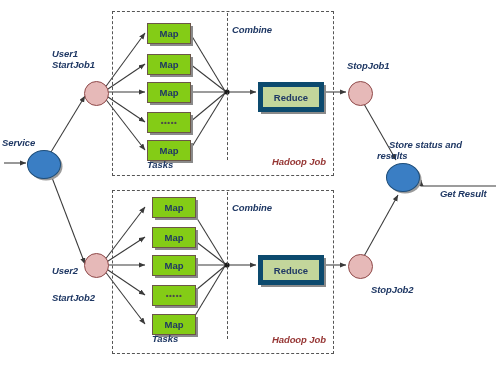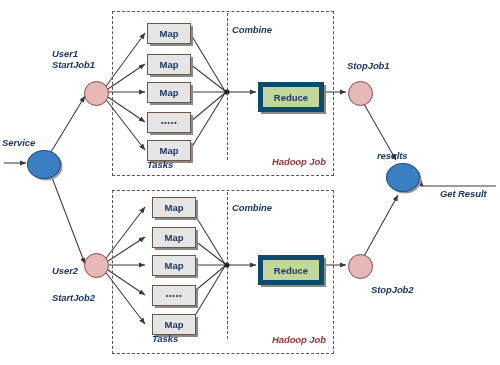--- a/index.html
+++ b/index.html
@@ -7,21 +7,21 @@
        font-family:"Liberation Sans","DejaVu Sans",sans-serif;}
   #stage{position:relative;width:500px;height:365px;background:#fff;}
   svg#wires{position:absolute;left:0;top:0;width:500px;height:365px;}
 
   .lbl{position:absolute;color:#1f3864;font-size:9.5px;line-height:11px;
        font-weight:bold;white-space:nowrap;letter-spacing:-0.1px;font-style:italic;}
   .lbl.red{color:#963634;}
   .lbl.ctr{text-align:left;}
 
   .mapbox{position:absolute;width:42px;height:19px;
-          background:#e5e5e5;border:1px solid #6b5648;
+          background:#84cc16;border:1px solid #6b5648;
           box-shadow:2.5px 2.5px 0 -0.5px #8a8a8a;
           display:flex;align-items:center;justify-content:center;
           font-size:9.5px;font-weight:bold;color:#1f3864;}
   .mapbox.dots{color:#4a4a4a;letter-spacing:0.5px;font-size:8px;}
 
   .redbox{position:absolute;width:56px;height:20px;
           background:#c3d69b;border:5px solid #0c4a6e;
           box-shadow:2.5px 2.5px 0 -0.5px #8a8a8a;
           display:flex;align-items:center;justify-content:center;
           font-size:9.5px;font-weight:bold;color:#1f3864;}
@@ -137,17 +137,18 @@
   <div class="lbl ctr" style="left:52px;top:265px;width:60px;">User2</div>
   <div class="lbl ctr" style="left:52px;top:292px;width:60px;">StartJob2</div>
 
   <div class="circ" style="left:348px;top:81px;"></div>
   <div class="lbl" style="left:347px;top:60px;">StopJob1</div>
 
   <div class="circ" style="left:348px;top:254px;"></div>
   <div class="lbl" style="left:359px;top:284px;margin-left:12px;">StopJob2</div>
 
   <div class="ell" style="left:386px;top:163px;"></div>
+  <div class="lbl" style="left:389px;top:139px;">Store status and</div>
   <div class="lbl" style="left:377px;top:150px;">results</div>
 
   <div class="lbl" style="left:440px;top:188px;">Get Result</div>
 
 </div>
 
 </body></html>

